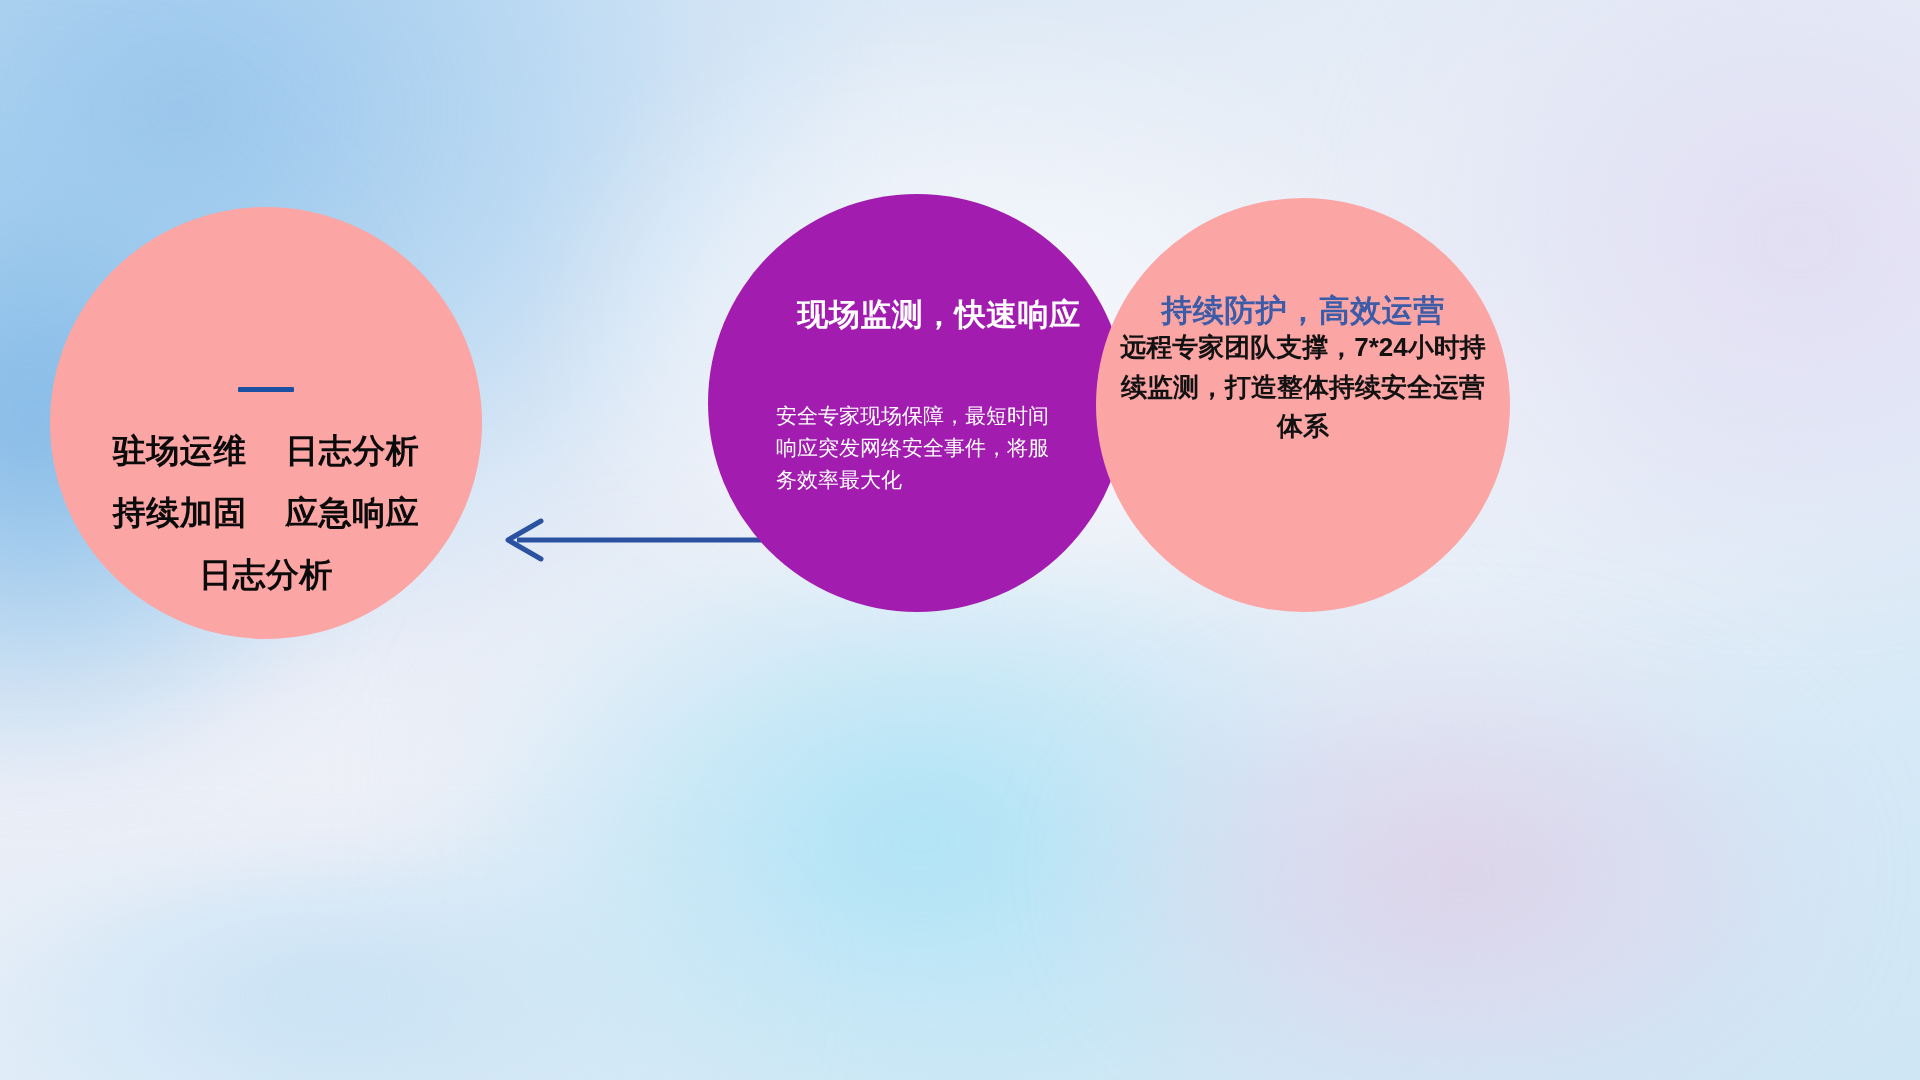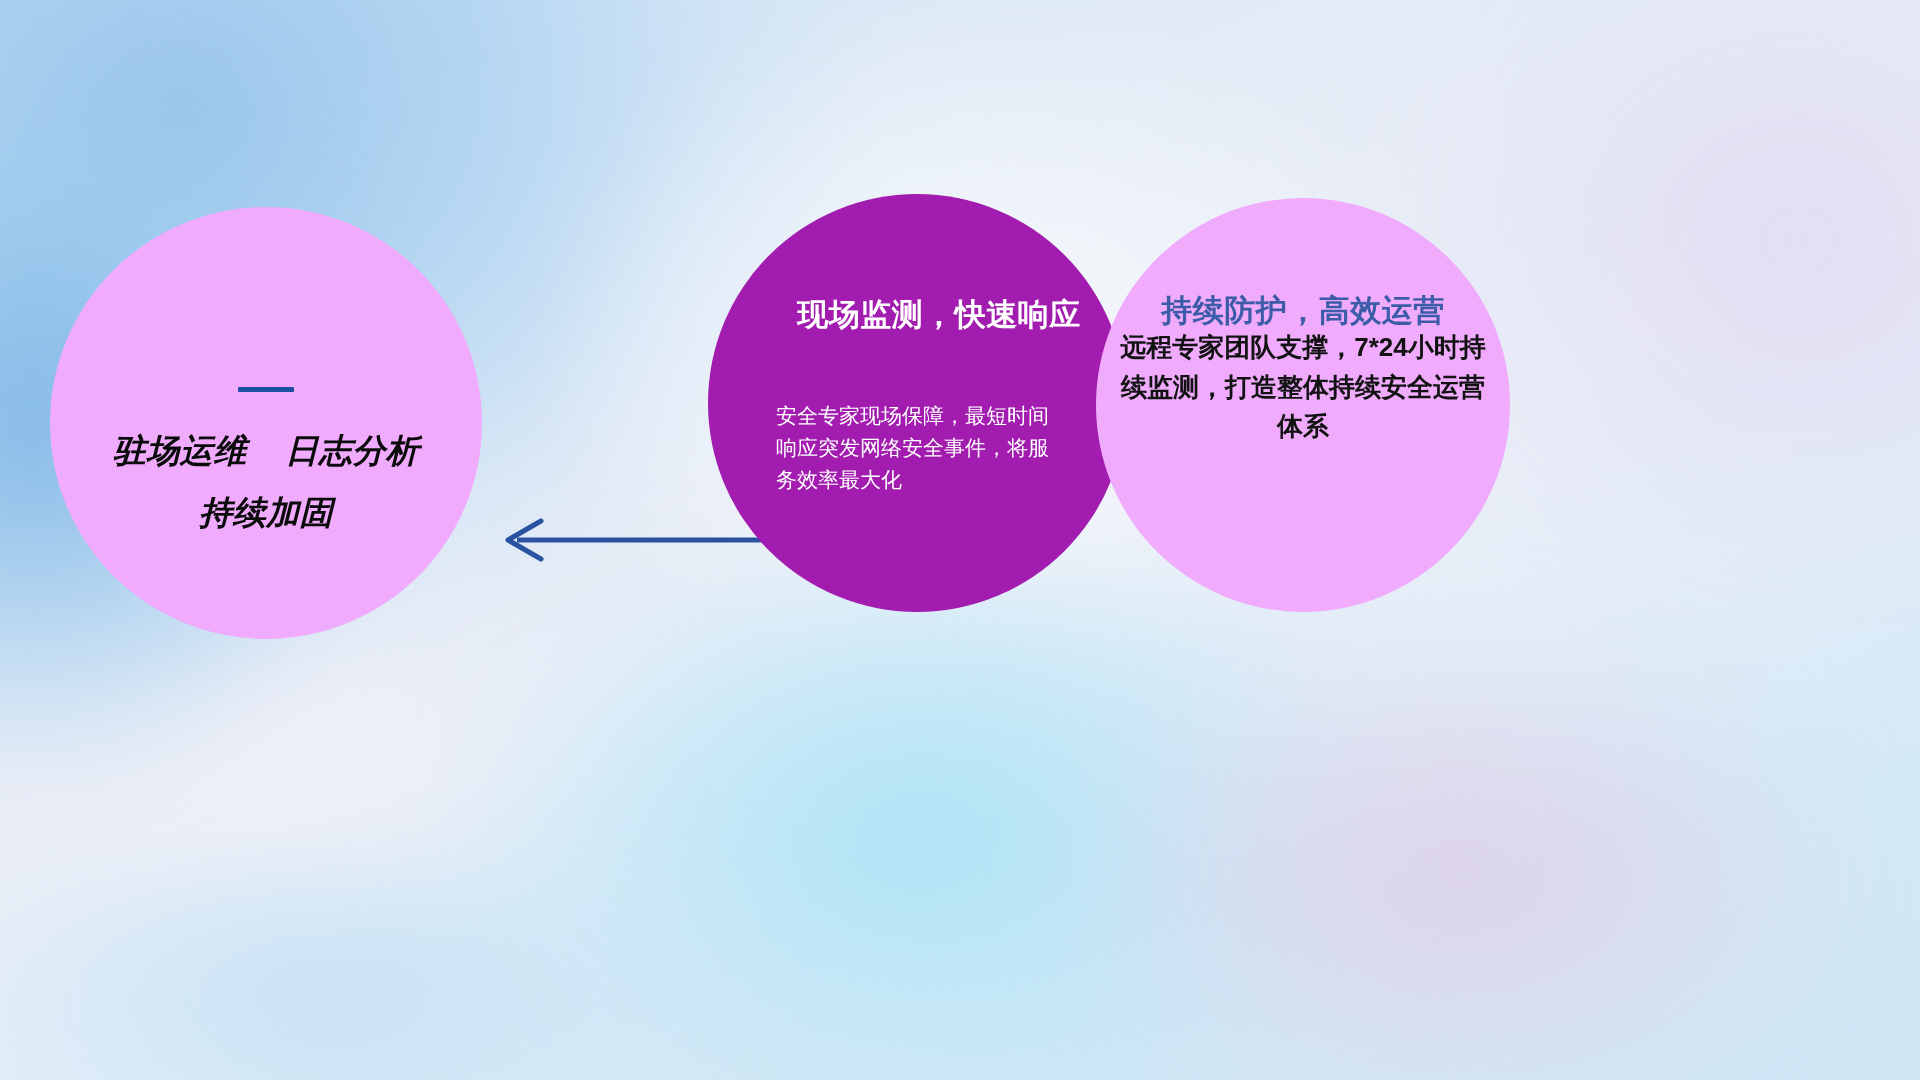--- a/index.html
+++ b/index.html
@@ -108,29 +108,28 @@
     filter: blur(40px);
   }
 
   
   .circle {
     position: absolute;
     border-radius: 50%;
     box-sizing: border-box;
   }
   .circle-white {
-    background: #f0abfc;
+    background: #fca5a5;
   }
 
   
   #circle-left {
     left: 50px;  top: 207px;
     width: 432px; height: 432px;
     z-index: 3;
-    font-style: italic;
   }
   #left-inner {
     position: absolute;
     left: 0; right: 0;
     top: 180px;
     text-align: center;
   }
   .left-dash {
     width: 56px;
     height: 5px;
@@ -241,21 +240,22 @@
     <g>
       <line x1="385" y1="25" x2="22" y2="25" stroke="#2a52a0" stroke-width="5"></line>
       <polyline points="46,6 13,25 46,44" fill="none" stroke="#2a52a0" stroke-width="5" stroke-linecap="round" stroke-linejoin="round"></polyline>
     </g>
   </svg>
 
   <div class="circle circle-white" id="circle-left">
     <div id="left-inner">
       <div class="left-dash"></div>
       <div class="left-line">驻场运维    日志分析</div>
-      <div class="left-line">持续加固</div>
+      <div class="left-line">持续加固    应急响应</div>
+      <div class="left-line">日志分析</div>
     </div>
   </div>
 
   <div class="circle" id="circle-mid">
     <div id="mid-inner">
       <div class="mid-title">现场监测，快速响应</div>
       <div class="mid-body">安全专家现场保障，最短时间响应突发网络安全事件，将服务效率最大化</div>
     </div>
   </div>
 

